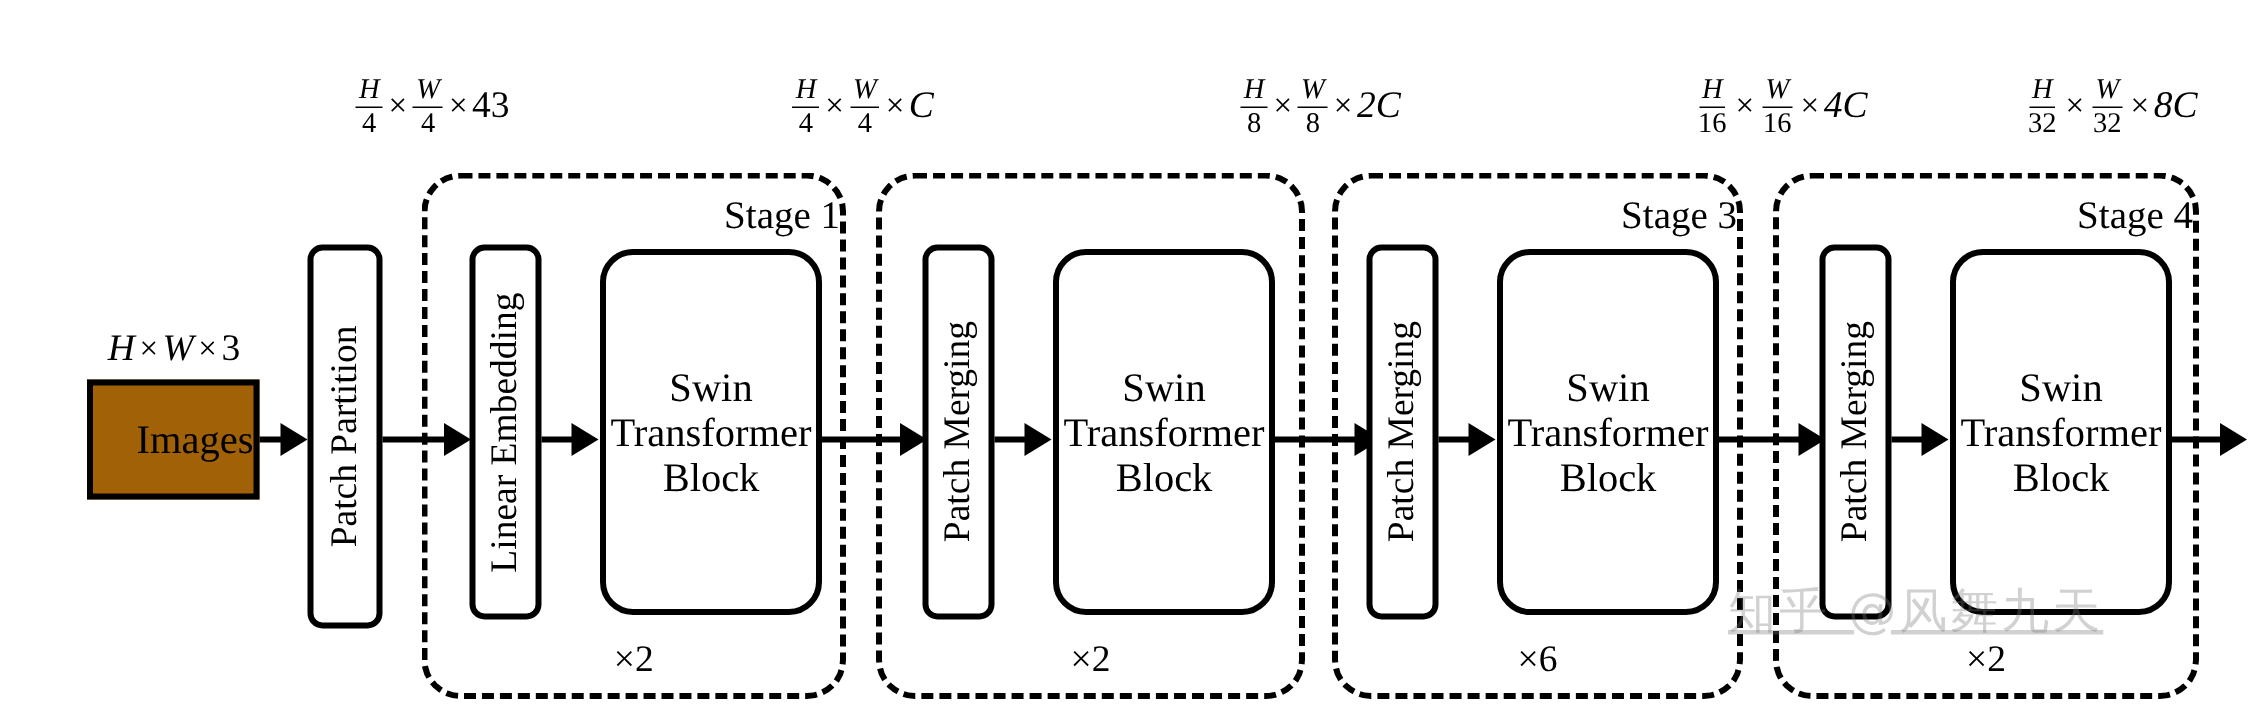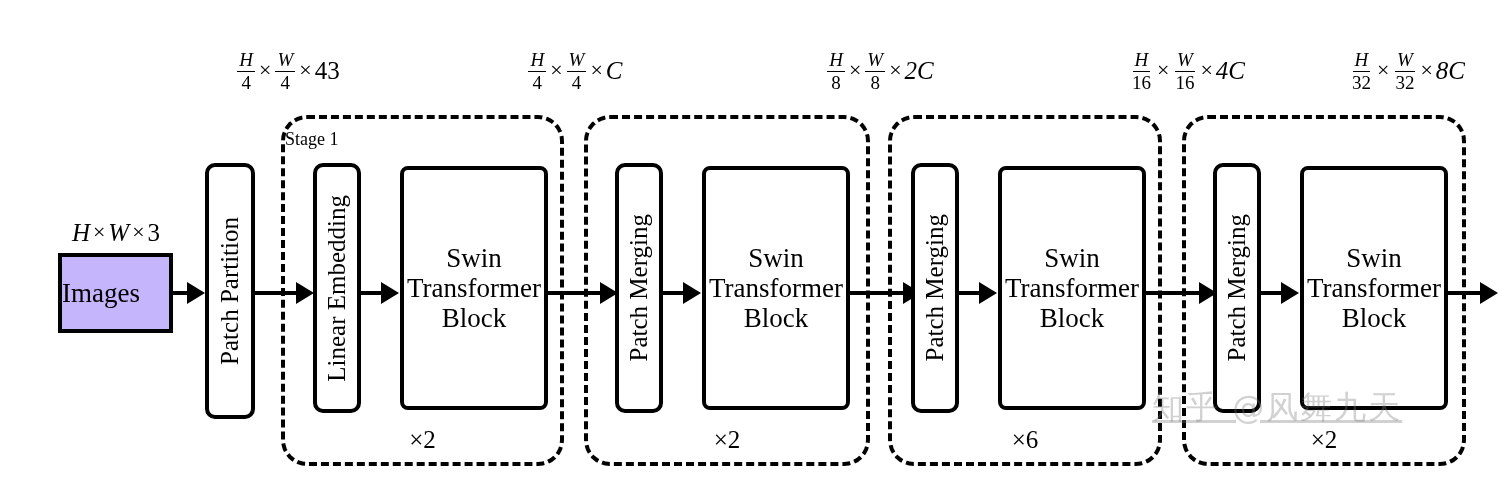--- a/index.html
+++ b/index.html
@@ -54,37 +54,37 @@
     display: block;
     font-style: normal;
   }
   .ital { font-style: italic; }
   .times { margin: 0 3px; font-size: 22px; position: relative; top: 0px; }
   .plain { font-style: normal; }
 
   
   .rect-solid {
     border: 4px solid #000;
-    background: #c4b5fd;
+    background: #a16207;
     display: flex;
     align-items: center;
-    justify-content: flex-start;
+    justify-content: flex-end;
     font-size: 27px;
   }
 
   
   .rbox {
     border: 4px solid #000;
     border-radius: 10px;
     background: #fff;
     display: flex;
     align-items: center;
     justify-content: center;
   }
-  .rbox.wide { border-radius: 8px; }
+  .rbox.wide { border-radius: 22px; }
 
   
   .vtext {
     writing-mode: vertical-rl;
     transform: rotate(180deg);
     font-size: 25px;
     white-space: nowrap;
     letter-spacing: 0px;
   }
 
@@ -99,22 +99,22 @@
   .stage {
     border: 4px dashed #000;
     border-radius: 26px;
     background: transparent;
   }
   .stage-title {
     position: absolute;
     top: 10px;
     left: 0;
     width: 100%;
-    text-align: left;
-    font-size: 18px;
+    text-align: right;
+    font-size: 26px;
     white-space: nowrap;
   }
   .stage-mult {
     position: absolute;
     bottom: 8px;
     left: 0;
     width: 100%;
     text-align: center;
     font-size: 25px;
     white-space: nowrap;
@@ -283,20 +283,21 @@
       <span>Swin</span><br>
       <span>Transformer</span><br>
       <span>Block</span>
     </span>
   </div>
 
   <div class="abs line" style="left:850px; top:291px; width:62px;"></div>
   <div class="abs arrowhead" style="left:903px; top:282px;"></div>
 
   <div class="abs stage" style="left:888px; top:115px; width:274px; height:351px;">
+    <div class="stage-title">Stage 3</div>
     <div class="stage-mult">×6</div>
   </div>
 
   <div class="abs rbox" style="left:911px; top:163px; width:48px; height:250px;">
     <span class="vtext">Patch Merging</span>
   </div>
 
   <div class="abs line" style="left:959px; top:291px; width:26px;"></div>
   <div class="abs arrowhead" style="left:979px; top:282px;"></div>
 
@@ -305,20 +306,21 @@
       <span>Swin</span><br>
       <span>Transformer</span><br>
       <span>Block</span>
     </span>
   </div>
 
   <div class="abs line" style="left:1146px; top:291px; width:62px;"></div>
   <div class="abs arrowhead" style="left:1199px; top:282px;"></div>
 
   <div class="abs stage" style="left:1182px; top:115px; width:284px; height:351px;">
+    <div class="stage-title">Stage 4</div>
     <div class="stage-mult">×2</div>
   </div>
 
   <div class="abs rbox" style="left:1213px; top:163px; width:48px; height:250px;">
     <span class="vtext">Patch Merging</span>
   </div>
 
   <div class="abs line" style="left:1261px; top:291px; width:26px;"></div>
   <div class="abs arrowhead" style="left:1281px; top:282px;"></div>
 

